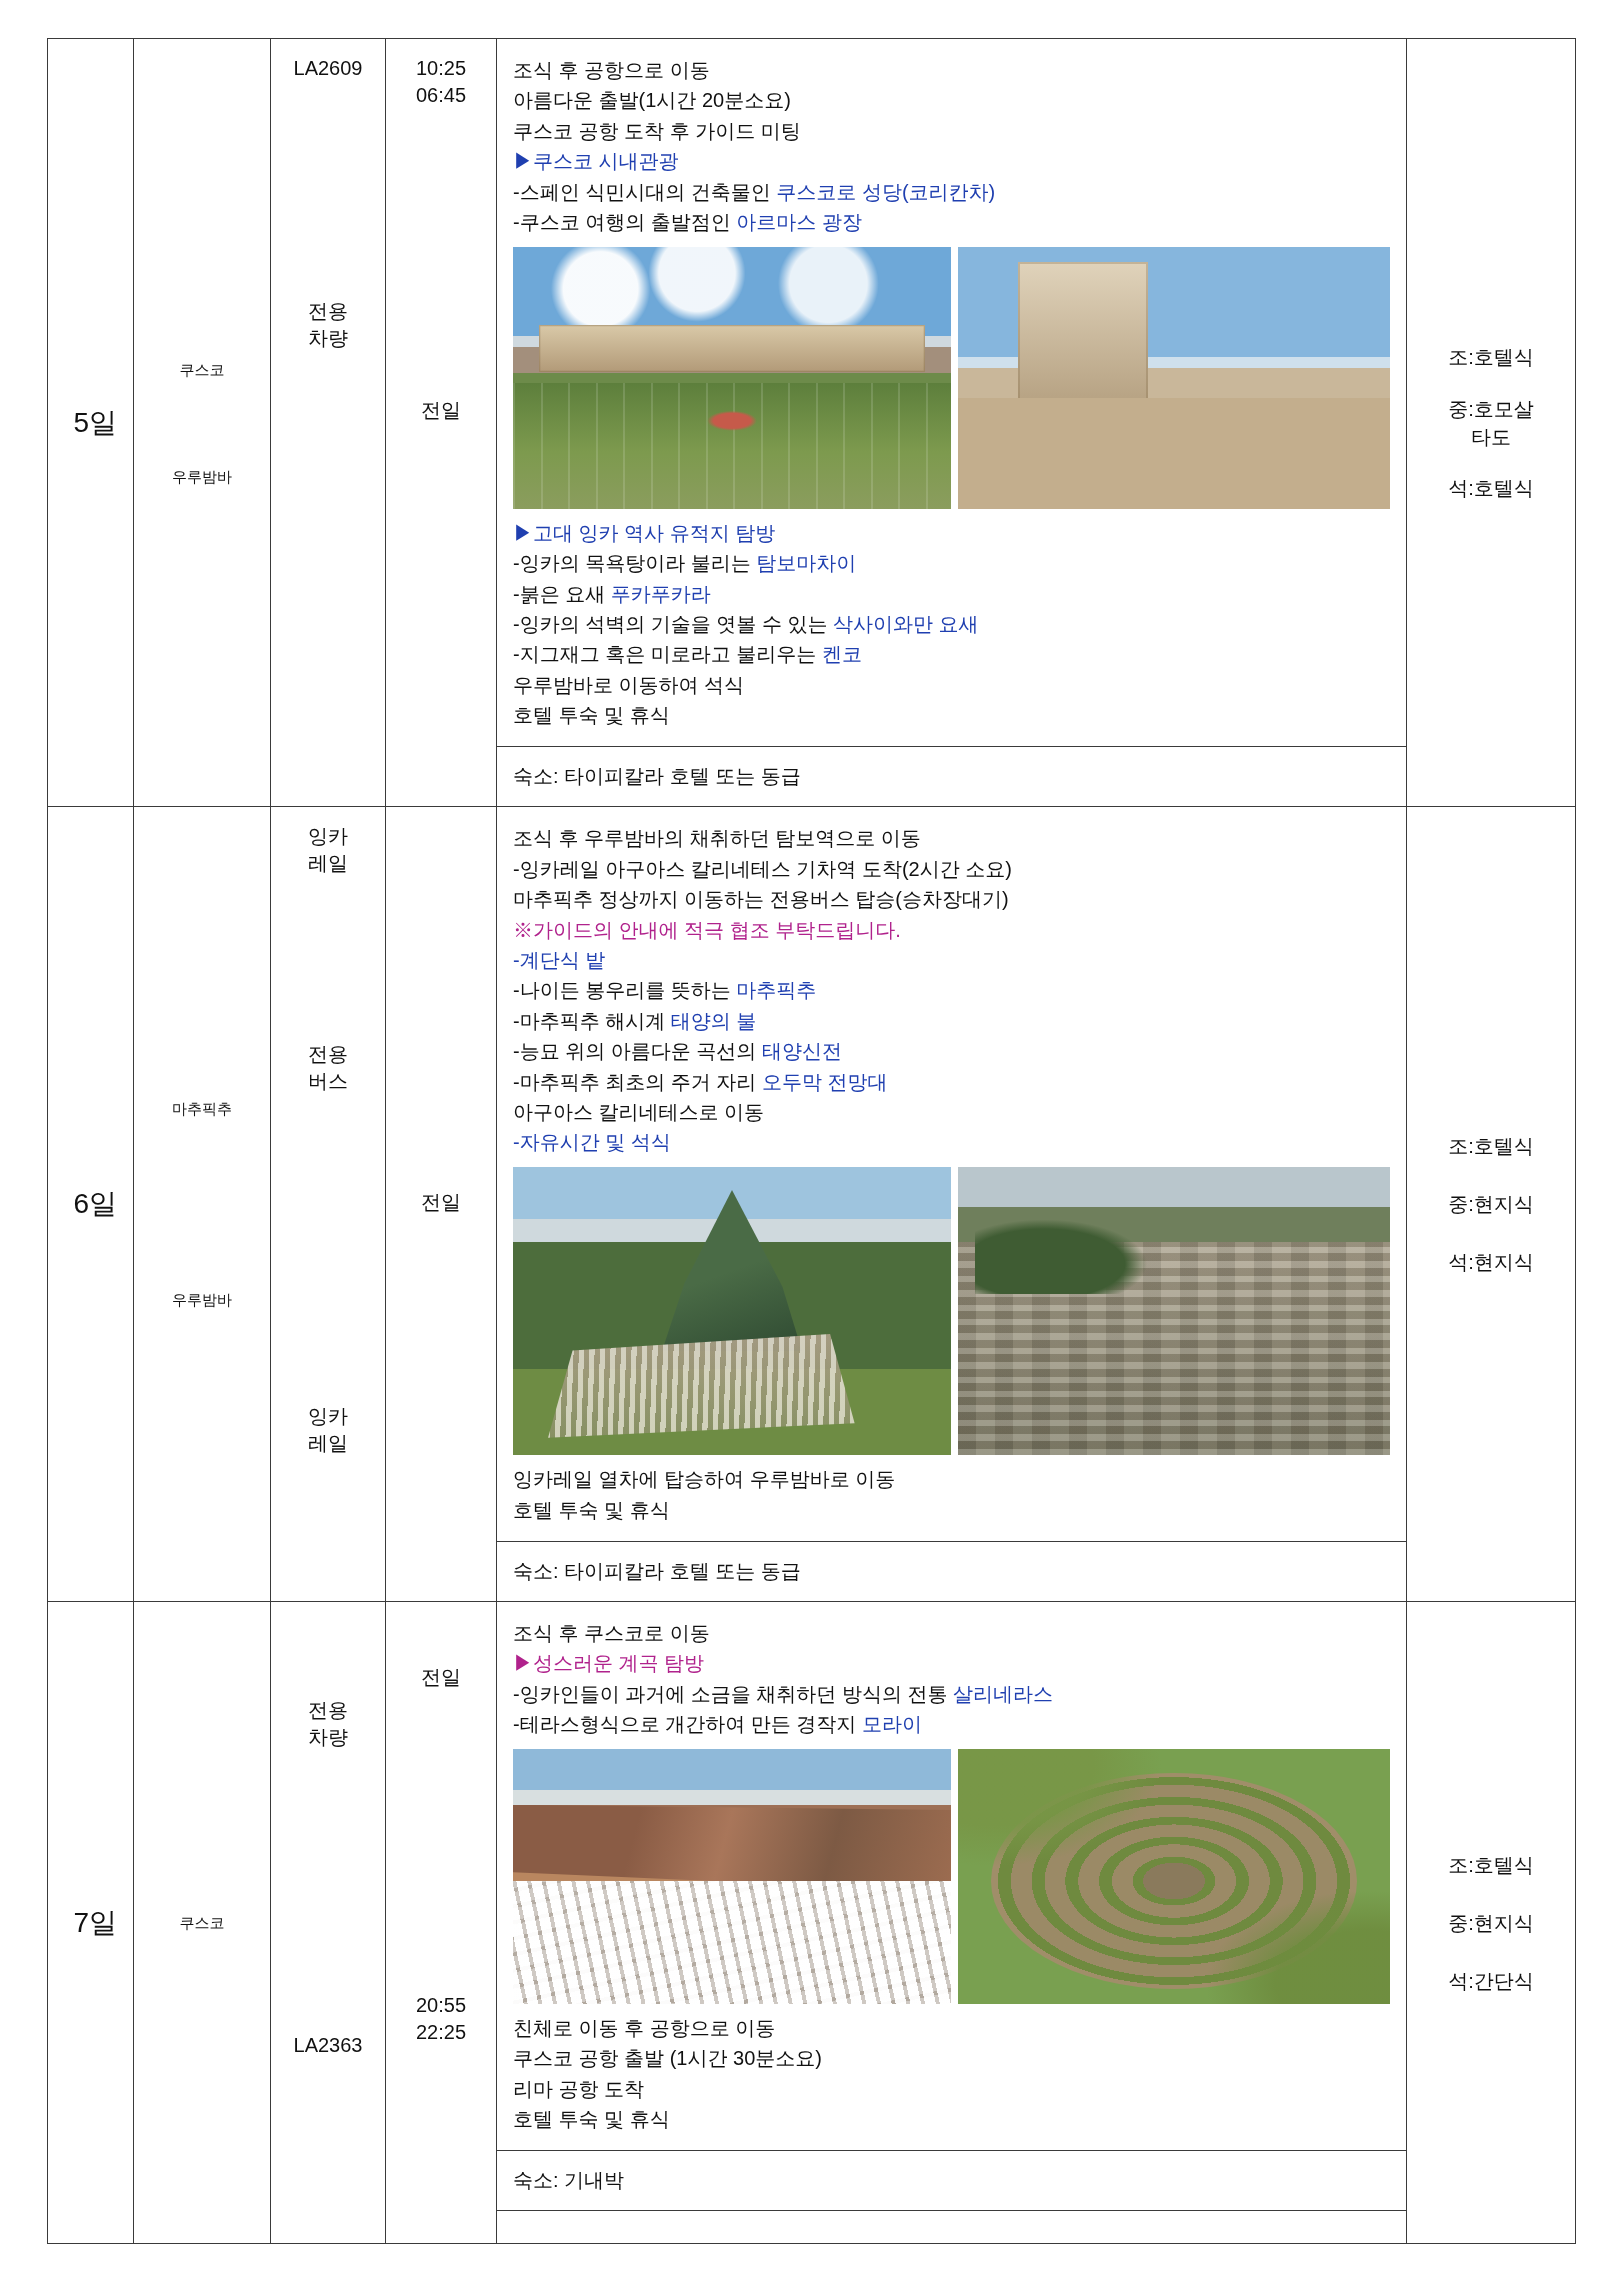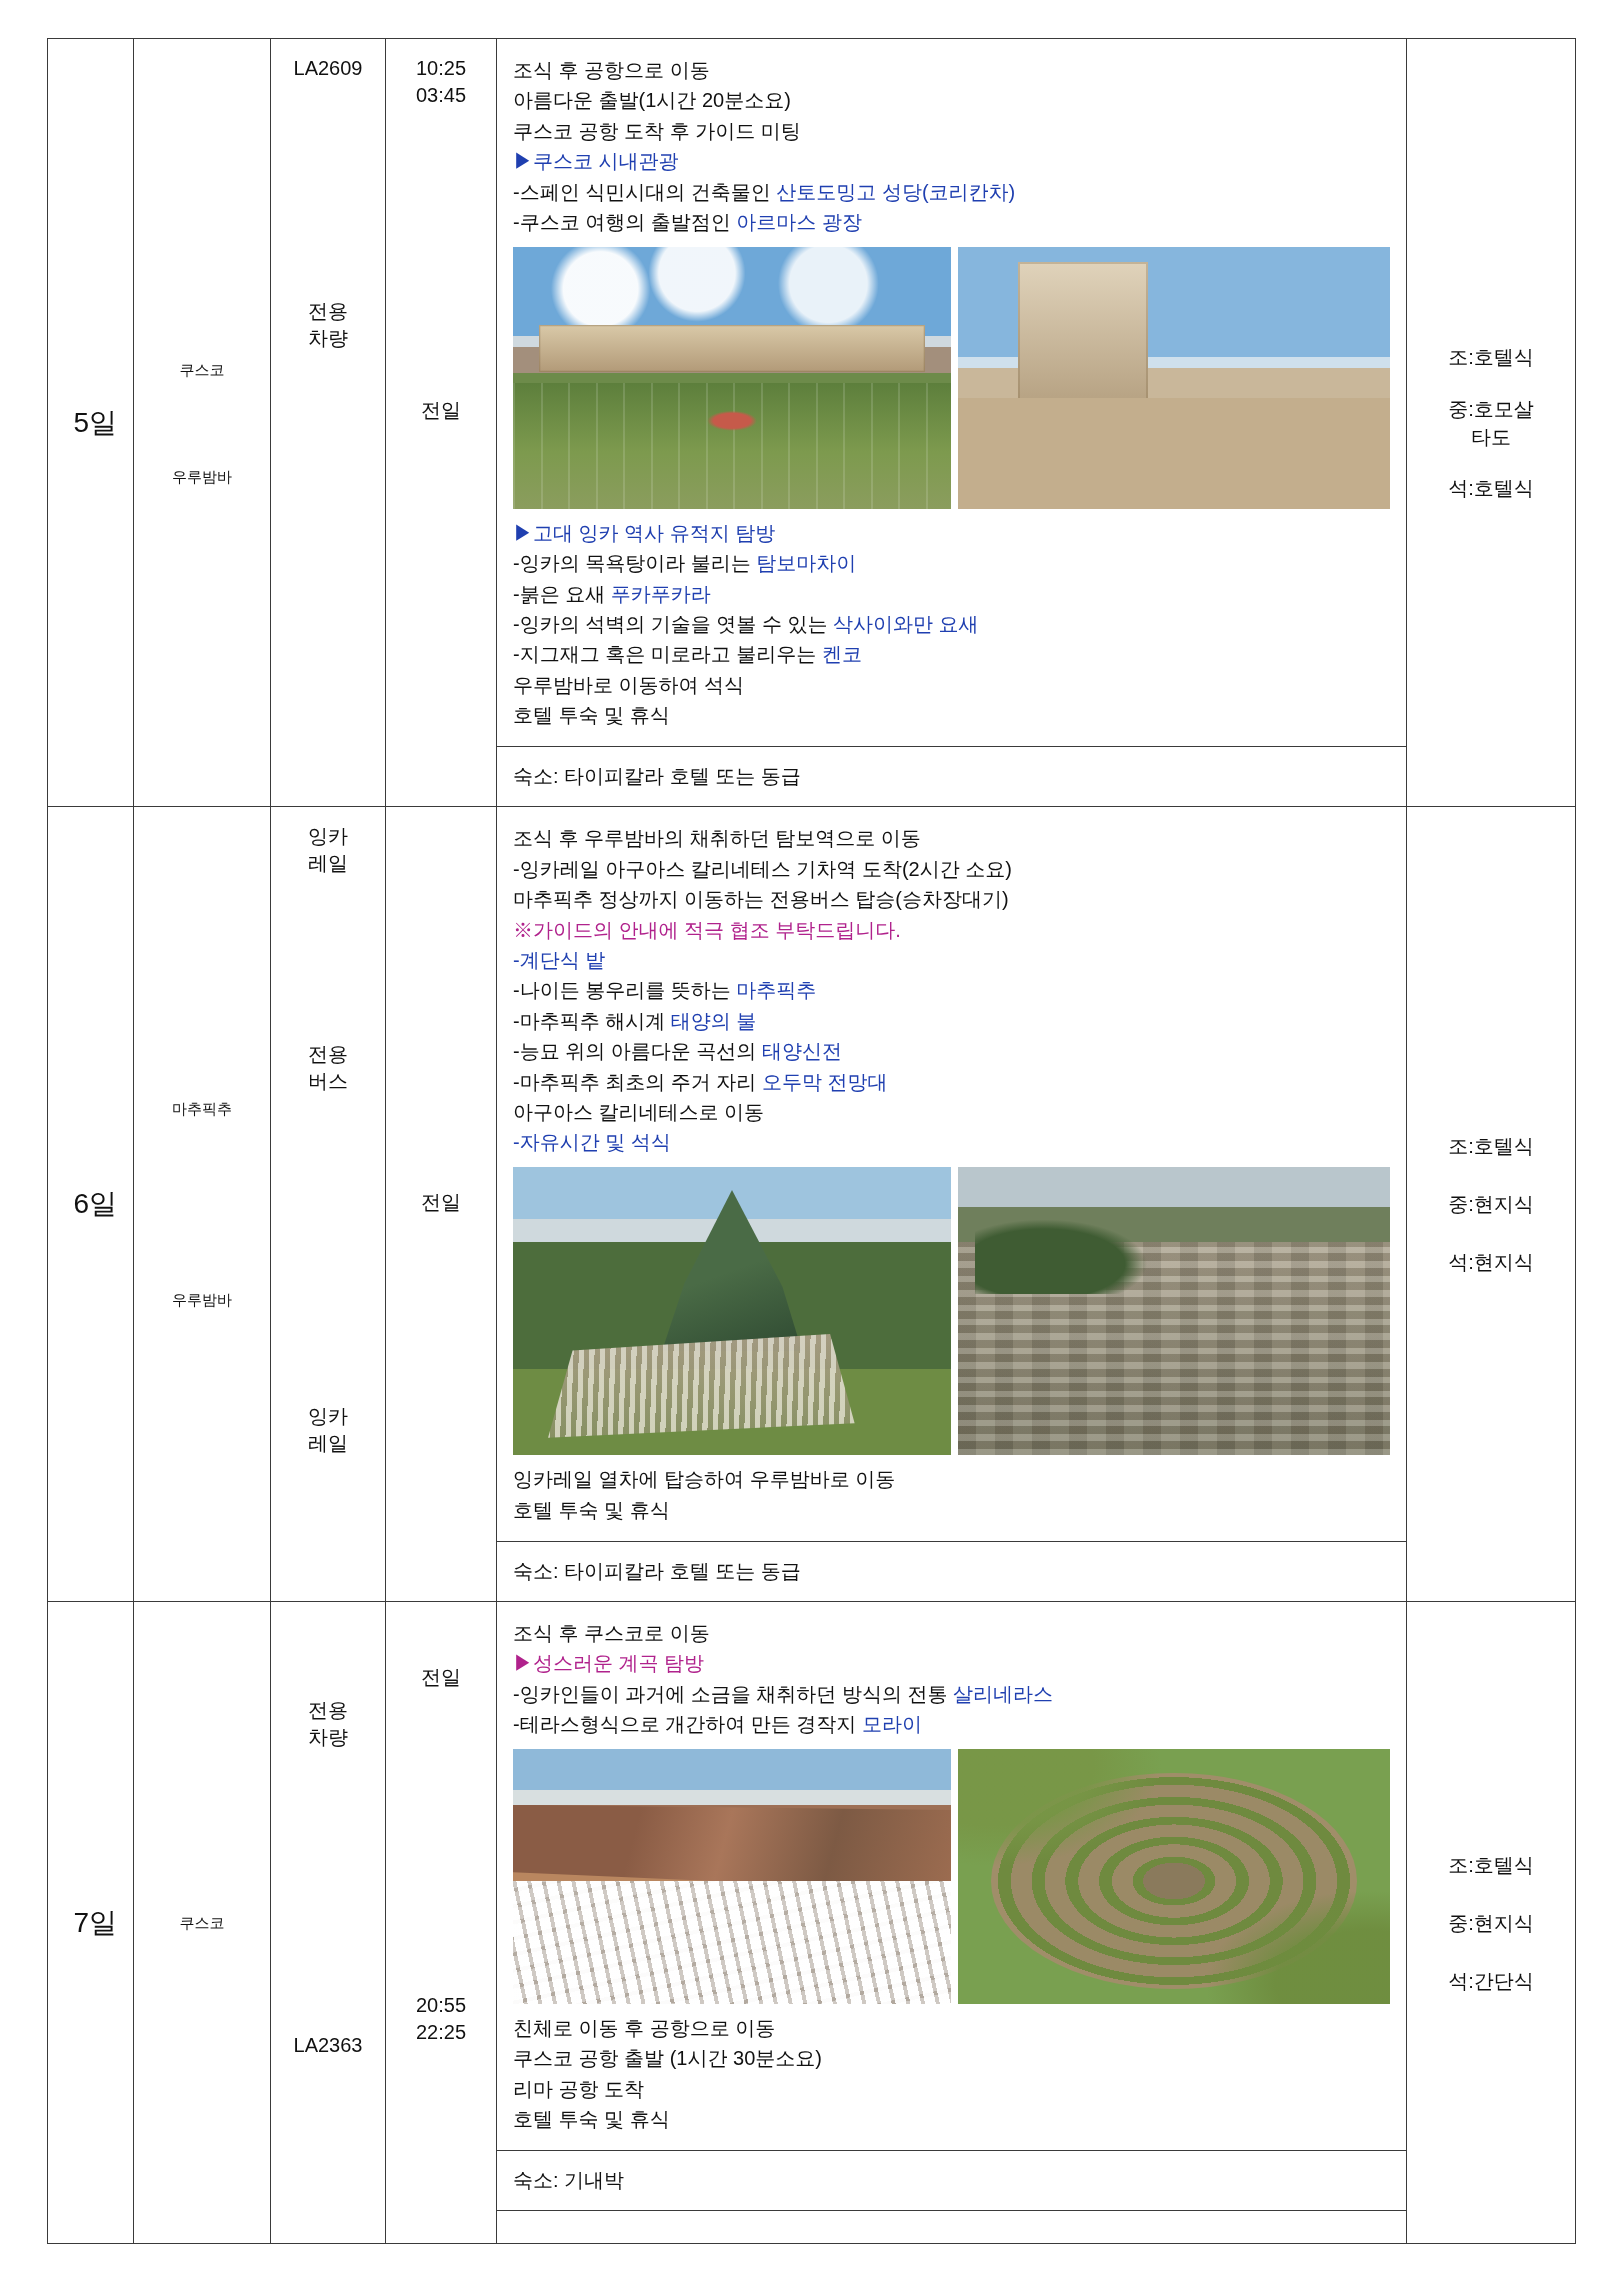--- a/index.html
+++ b/index.html
@@ -299,29 +299,29 @@
       <div>우루밤바</div>
     </td>
     <td class="trans-cell" rowspan="2">
       <div class="flight">LA2609</div>
       <div class="spacer-a"></div>
       <div>전용</div>
       <div>차량</div>
     </td>
     <td class="time-cell" rowspan="2">
       <div>10:25</div>
-      <div>03:45</div>
+      <div>06:45</div>
       <div class="allday-mid">전일</div>
     </td>
     <td class="desc">
       <p>조식 후 공항으로 이동</p>
       <p>아름다운 출발(1시간 20분소요)</p>
       <p>쿠스코 공항 도착 후 가이드 미팅</p>
       <p class="blue">▶쿠스코 시내관광</p>
-      <p><span>-스페인 식민시대의 건축물인 </span><span class="blue">산토도밍고 성당(코리칸차)</span></p>
+      <p><span>-스페인 식민시대의 건축물인 </span><span class="blue">쿠스코로 성당(코리칸차)</span></p>
       <p><span>-쿠스코 여행의 출발점인 </span><span class="blue">아르마스 광장</span></p>
 
       <div class="photo-row">
         <div class="photo ph-a plaza"></div>
         <div class="photo ph-b church"></div>
       </div>
 
       <p class="blue">▶고대 잉카 역사 유적지 탐방</p>
       <p><span>-잉카의 목욕탕이라 불리는 </span><span class="blue">탐보마차이</span></p>
       <p><span>-붉은 요새 </span><span class="blue">푸카푸카라</span></p>

